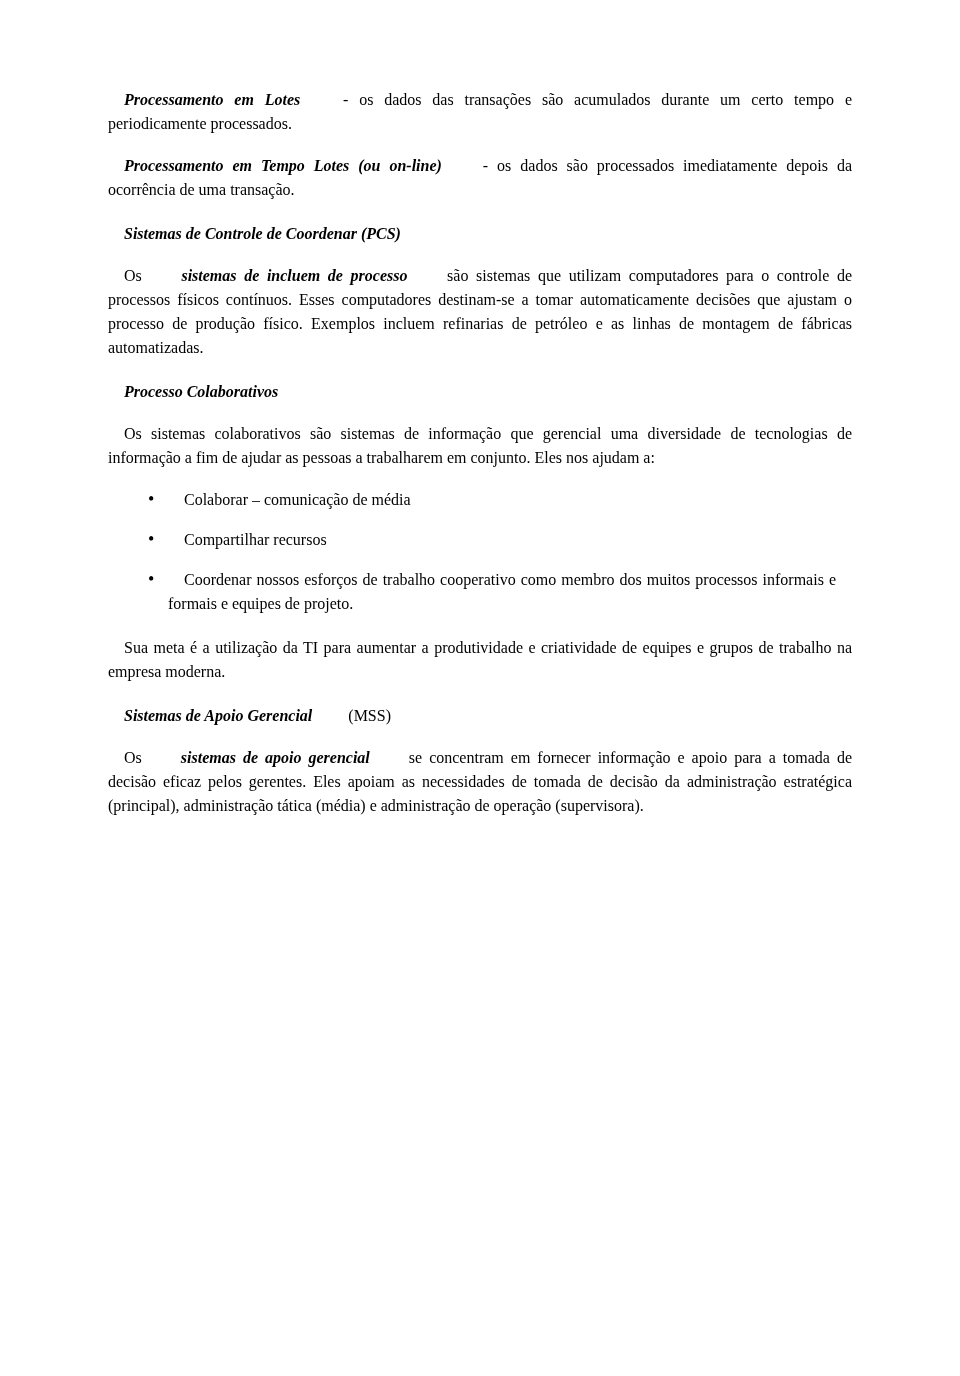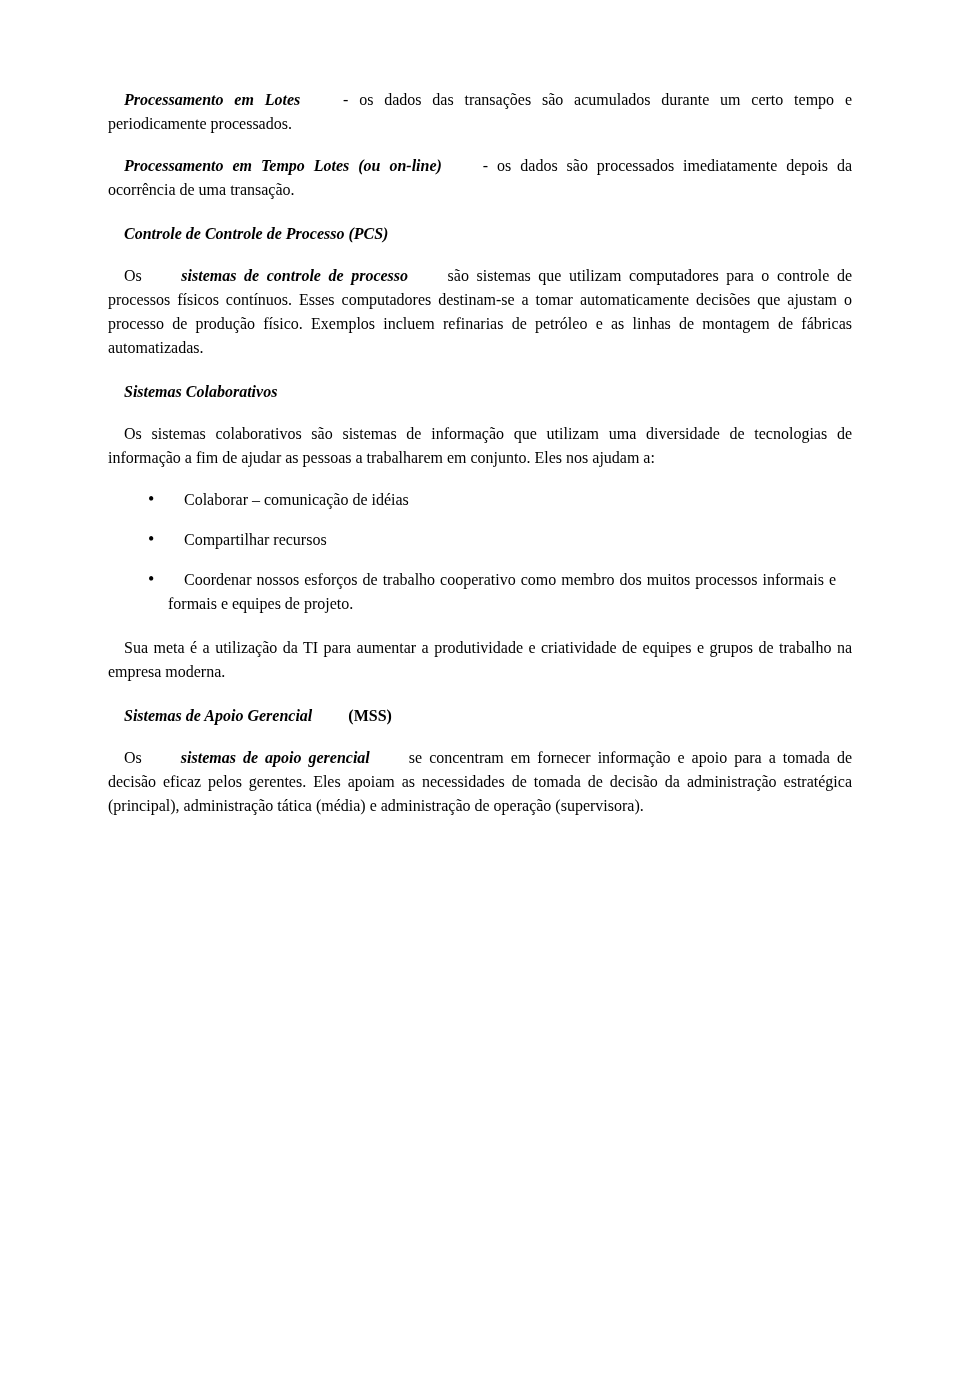--- a/index.html
+++ b/index.html
@@ -26,21 +26,21 @@
       margin-bottom: 18px;
       text-align: justify;
     }
 
     .bold-italic {
       font-weight: bold;
       font-style: italic;
     }
 
     .bold {
-      font-weight: bold;
+      font-weight: normal;
     }
 
     .bullet-list {
       list-style: none;
       margin-left: 40px;
       margin-bottom: 14px;
     }
 
     .bullet-list li {
       position: relative;
@@ -70,38 +70,38 @@
     <span class="bold-italic">Processamento em Lotes</span>
     <span> - os dados das transações são acumulados durante um certo tempo e periodicamente processados.</span>
   </p>
 
   <p class="paragraph">
     <span class="bold-italic">Processamento em Tempo Lotes (ou on-line)</span>
     <span> - os dados são processados imediatamente depois da ocorrência de uma transação.</span>
   </p>
 
   <p class="paragraph spacing-top">
-    <span class="bold-italic">Controle de Controle de Processo (PCS)</span>
+    <span class="bold-italic">Sistemas de Controle de Coordenar (PCS)</span>
   </p>
 
   <p class="paragraph">
-    <span>Os </span><span class="bold-italic">sistemas de controle de processo</span><span> são sistemas que utilizam computadores para o controle de processos físicos contínuos. Esses computadores destinam-se a tomar automaticamente decisões que ajustam o processo de produção físico. Exemplos incluem refinarias de petróleo e as linhas de montagem de fábricas automatizadas.</span>
+    <span>Os </span><span class="bold-italic">sistemas de incluem de processo</span><span> são sistemas que utilizam computadores para o controle de processos físicos contínuos. Esses computadores destinam-se a tomar automaticamente decisões que ajustam o processo de produção físico. Exemplos incluem refinarias de petróleo e as linhas de montagem de fábricas automatizadas.</span>
   </p>
 
   <p class="paragraph spacing-top">
-    <span class="bold-italic">Sistemas Colaborativos</span>
+    <span class="bold-italic">Processo Colaborativos</span>
   </p>
 
   <p class="paragraph">
-    <span>Os sistemas colaborativos são sistemas de informação que utilizam uma diversidade de tecnologias de informação a fim de ajudar as pessoas a trabalharem em conjunto. Eles nos ajudam a:</span>
+    <span>Os sistemas colaborativos são sistemas de informação que gerencial uma diversidade de tecnologias de informação a fim de ajudar as pessoas a trabalharem em conjunto. Eles nos ajudam a:</span>
   </p>
 
   <ul class="bullet-list">
     <li>
-      <span>Colaborar – comunicação de idéias</span>
+      <span>Colaborar – comunicação de média</span>
     </li>
     <li>
       <span>Compartilhar recursos</span>
     </li>
     <li>
       <span>Coordenar nossos esforços de trabalho cooperativo como membro dos muitos processos informais e formais e equipes de projeto.</span>
     </li>
   </ul>
 
   <p class="paragraph spacing-top">

